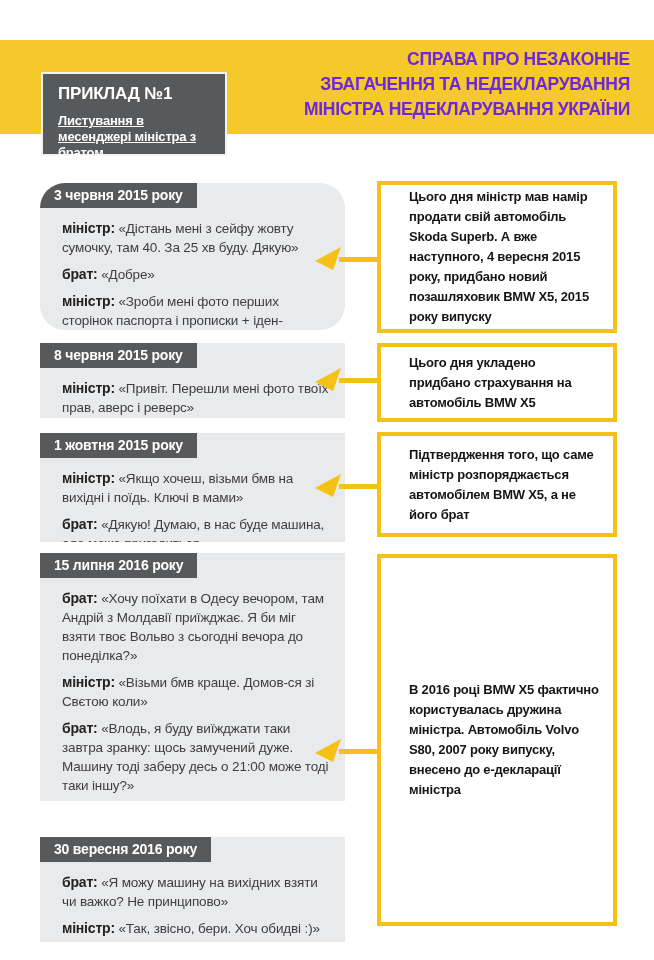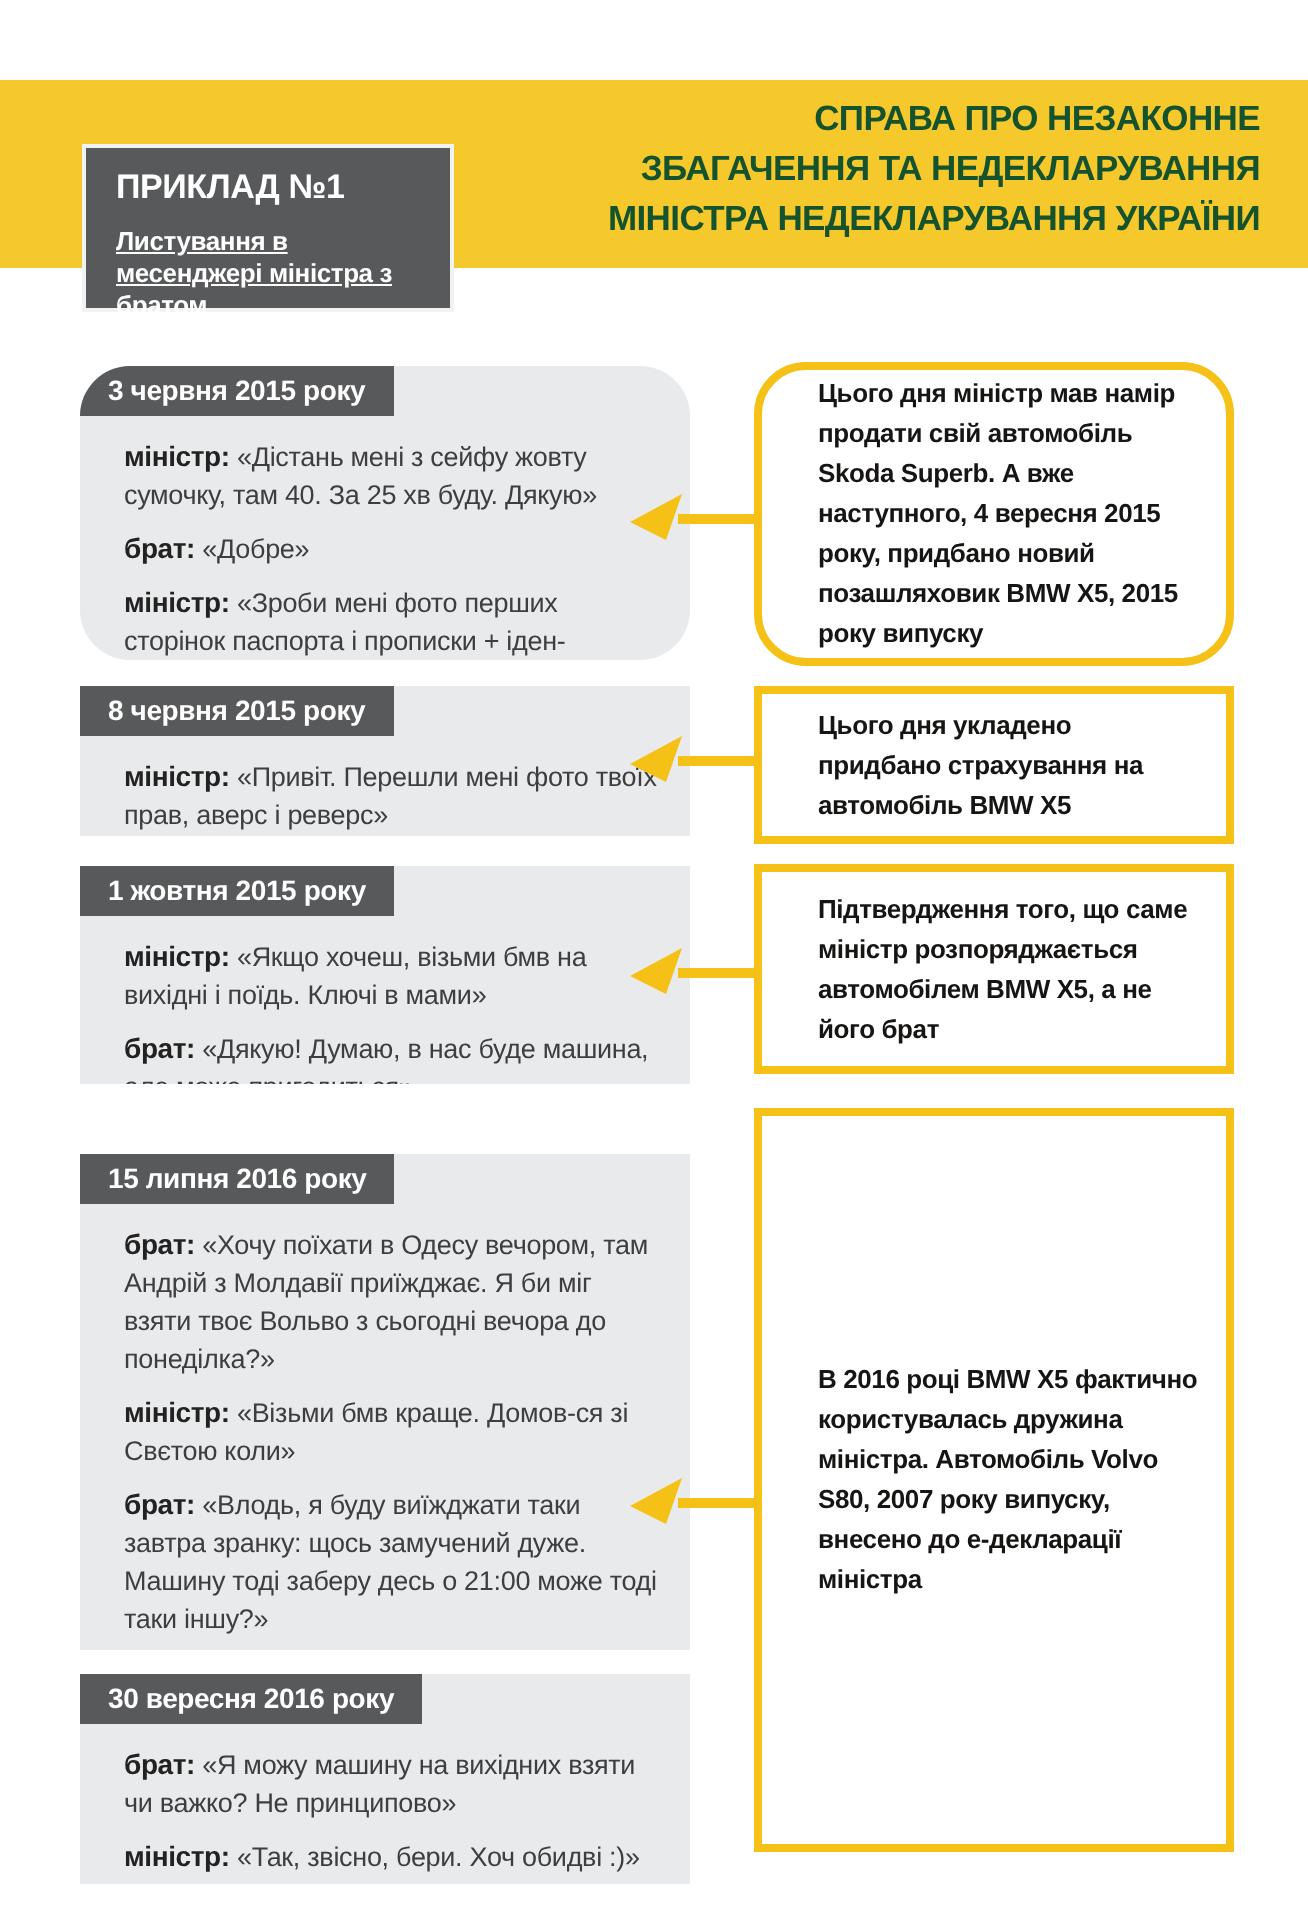--- a/index.html
+++ b/index.html
@@ -20,21 +20,21 @@
     background: #F5C92B;
   }
   .band-title {
     position: absolute;
     top: 7px; right: 24px;
     text-align: right;
     font-weight: bold;
     font-size: 17.5px;
     line-height: 25px;
     letter-spacing: -0.3px;
-    color: #14532d;
+    color: #6d28d9;
   }
   .badge {
     position: absolute;
     left: 41px; top: 72px;
     width: 186px; height: 84px;
     box-sizing: border-box;
     background: #58595B;
     border: 2px solid #F2F2F2;
     color: #ffffff;
     padding: 10px 28px 0 15px;
@@ -84,29 +84,29 @@
     border: 4px solid #F5C116;
     display: flex;
     align-items: center;
     padding: 8px 14px 8px 28px;
     font-weight: bold;
     font-size: 13px;
     line-height: 20px;
     letter-spacing: -0.2px;
     color: #171513;
   }
-  #note-1 { top: 181px; height: 152px; border-radius: 26px; }
+  #note-1 { top: 181px; height: 152px; }
   #note-2 { top: 343px; height: 79px;  }
   #note-3 { top: 432px; height: 105px; }
   #note-4 { top: 554px; height: 372px; }
 
   #block-1 { top: 183px; height: 147px; border-radius: 25px; }
   #block-2 { top: 343px; height: 75px;  }
   #block-3 { top: 433px; height: 109px; }
-  #block-4 { top: 553px; height: 248px; margin-top: 24px; }
+  #block-4 { top: 553px; height: 248px; }
   #block-5 { top: 837px; height: 105px; }
 
   .arrow { position: absolute; left: 315px; width: 62px; height: 26px; }
   #arrow-1 { top: 247px; }
   #arrow-2 { top: 368px; }
   #arrow-3 { top: 474px; }
   #arrow-4 { top: 739px; }
 </style>
 </head>
 <body>

